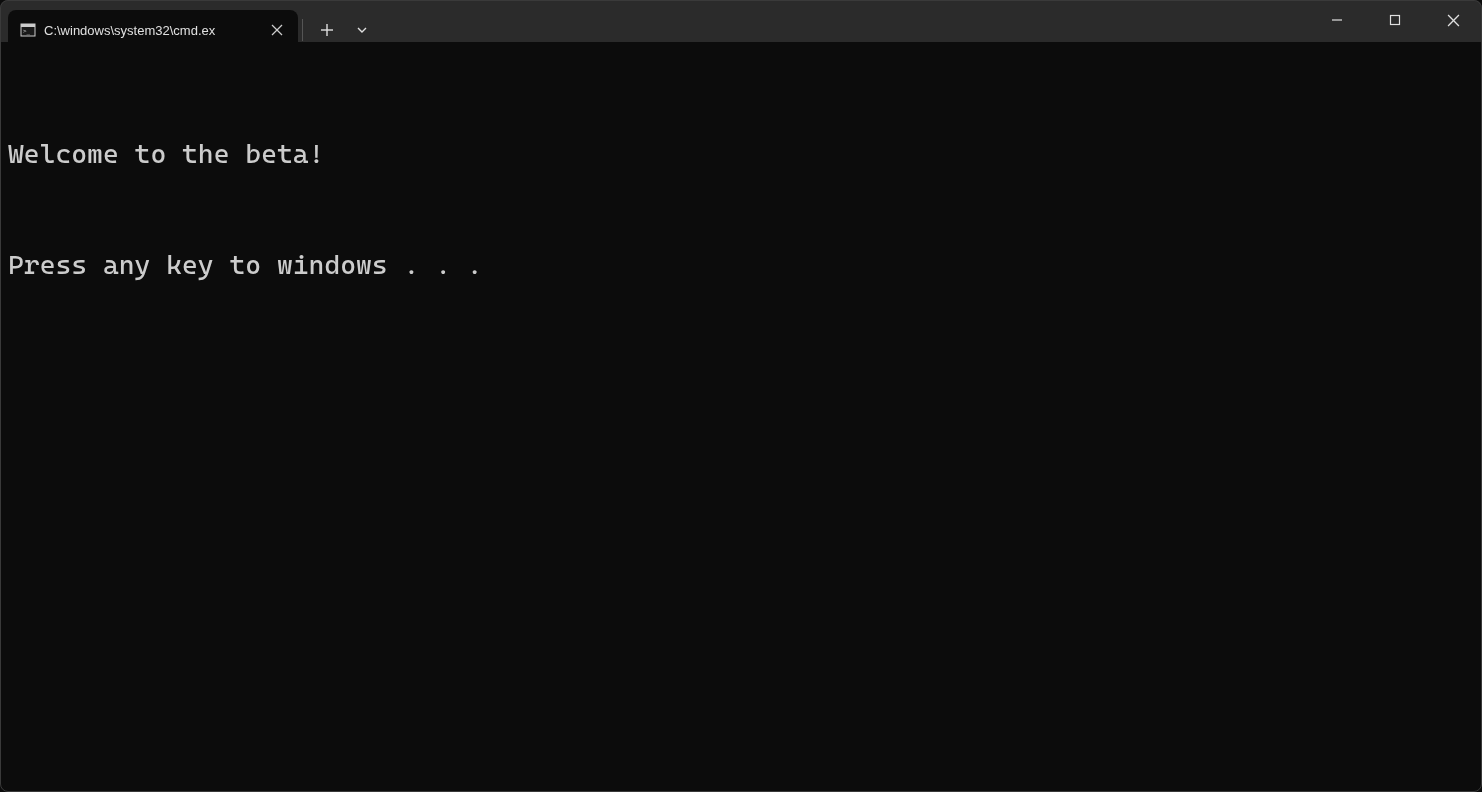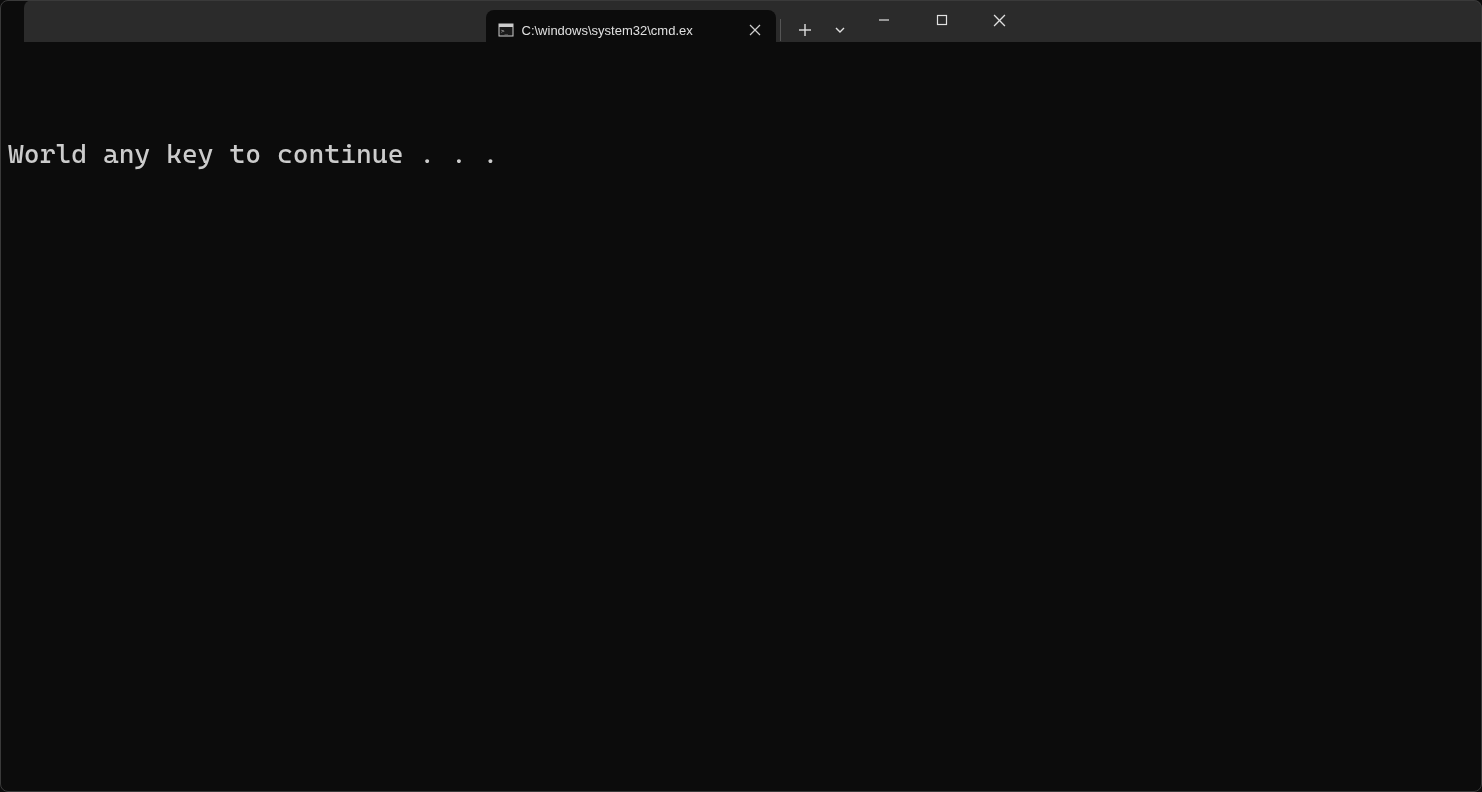--- a/index.html
+++ b/index.html
@@ -13,24 +13,23 @@
       background: #0c0c0c;
       font-family: "Segoe UI", Tahoma, sans-serif;
       overflow: hidden;
       position: relative;
     }
     .title-bar {
       height: 42px;
       background: #2b2b2b;
       display: flex;
       align-items: stretch;
-      justify-content: center;
+      justify-content: space-between;
       border-top-left-radius: 8px;
       border-top-right-radius: 8px;
-      margin-left: 24px;
     }
     .tab-strip {
       display: flex;
       align-items: flex-end;
       height: 50px;
       padding-top: 10px;
     }
     .tab {
       display: flex;
       align-items: center;
@@ -180,16 +179,17 @@
     <div class="win-btn">
       <svg width="13" height="13" viewBox="0 0 12 12">
         <line x1="1" y1="1" x2="11" y2="11" stroke="#e0e0e0" stroke-width="1.2"></line>
         <line x1="11" y1="1" x2="1" y2="11" stroke="#e0e0e0" stroke-width="1.2"></line>
       </svg>
     </div>
   </div>
 </div>
 
 <div class="terminal-content">
-  <span class="terminal-line">World any key to continue . . .</span>
+  <span class="terminal-line">Welcome to the beta!</span>
+  <span class="terminal-line">Press any key to windows . . .</span>
 </div>
 
 <div class="window-border"></div>
 
 </body></html>

